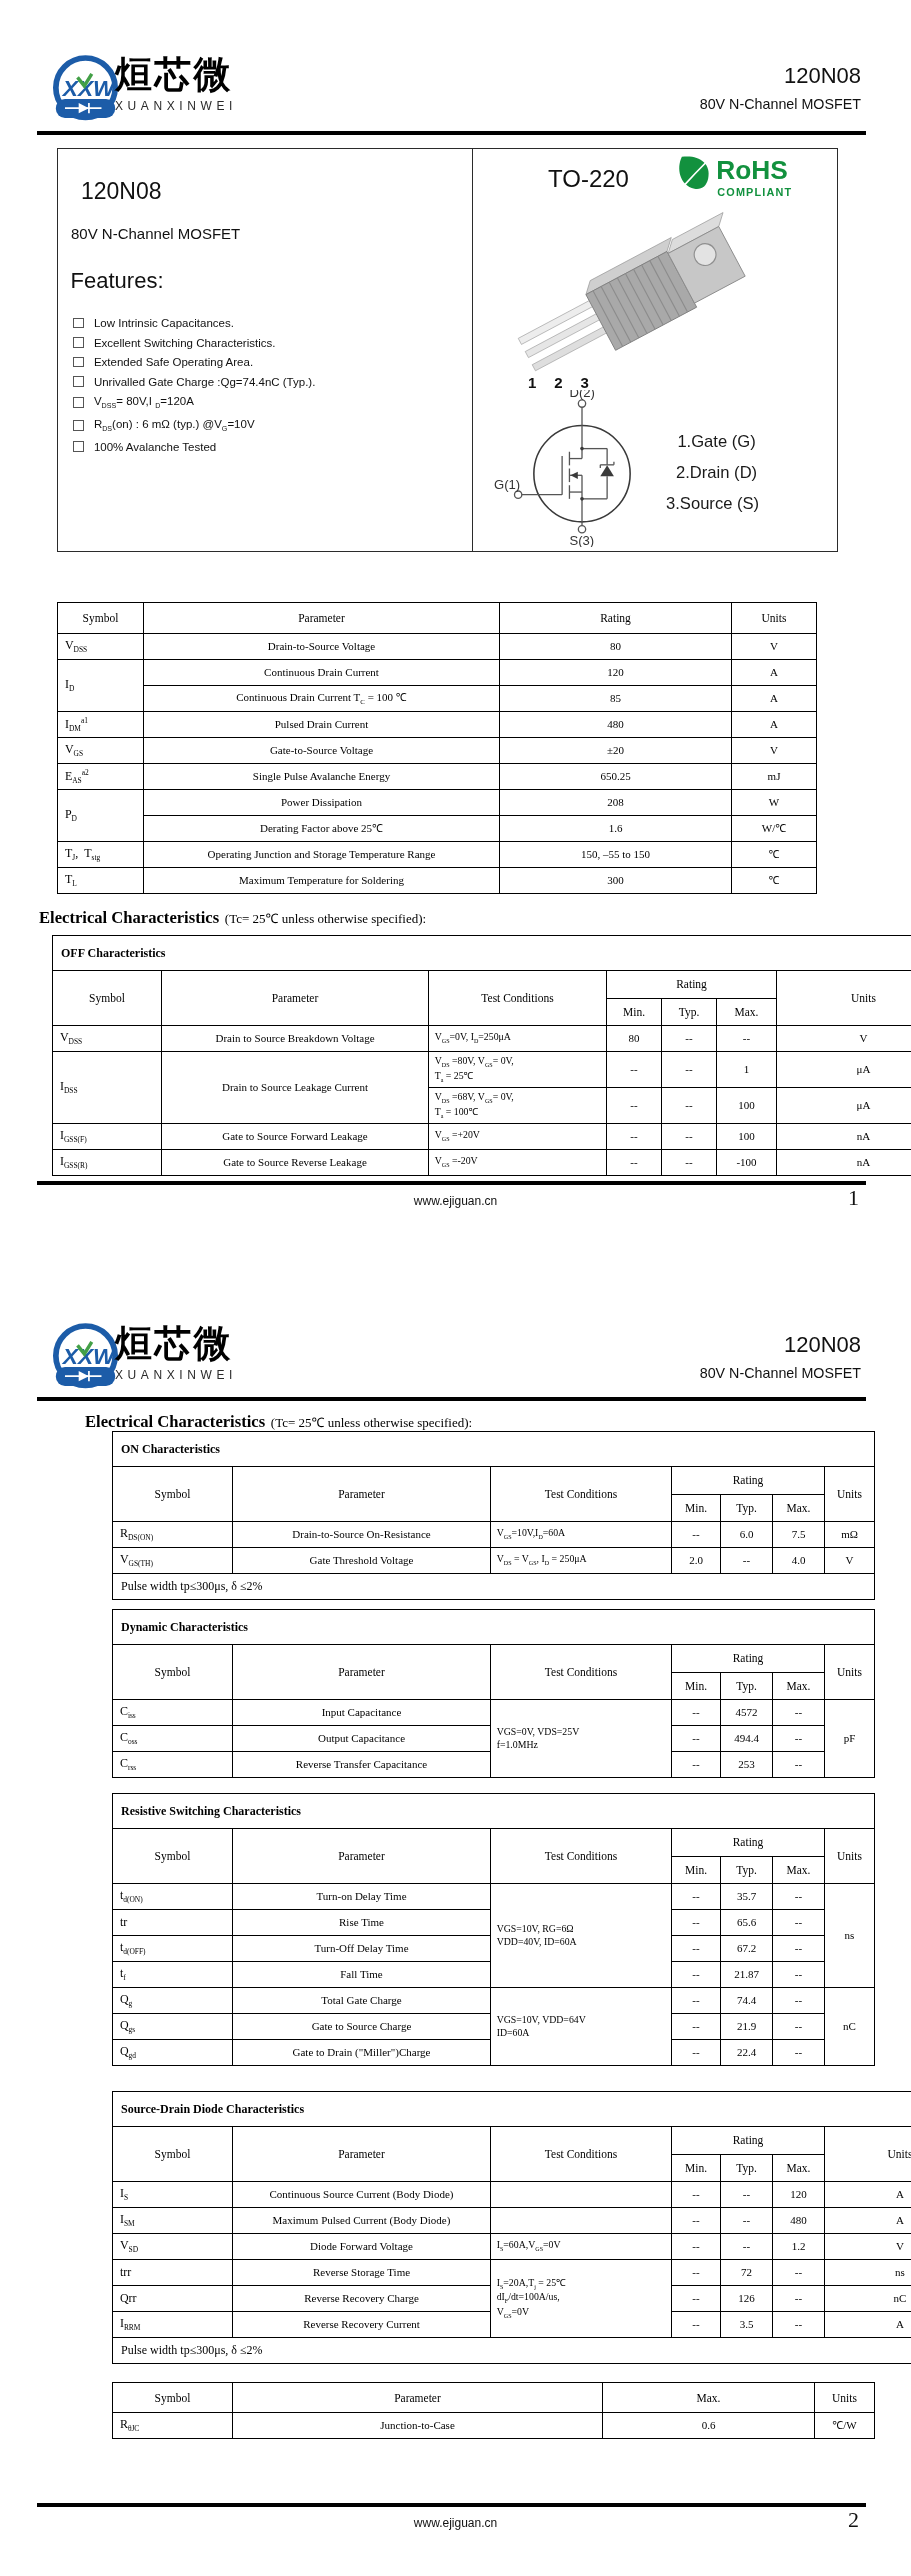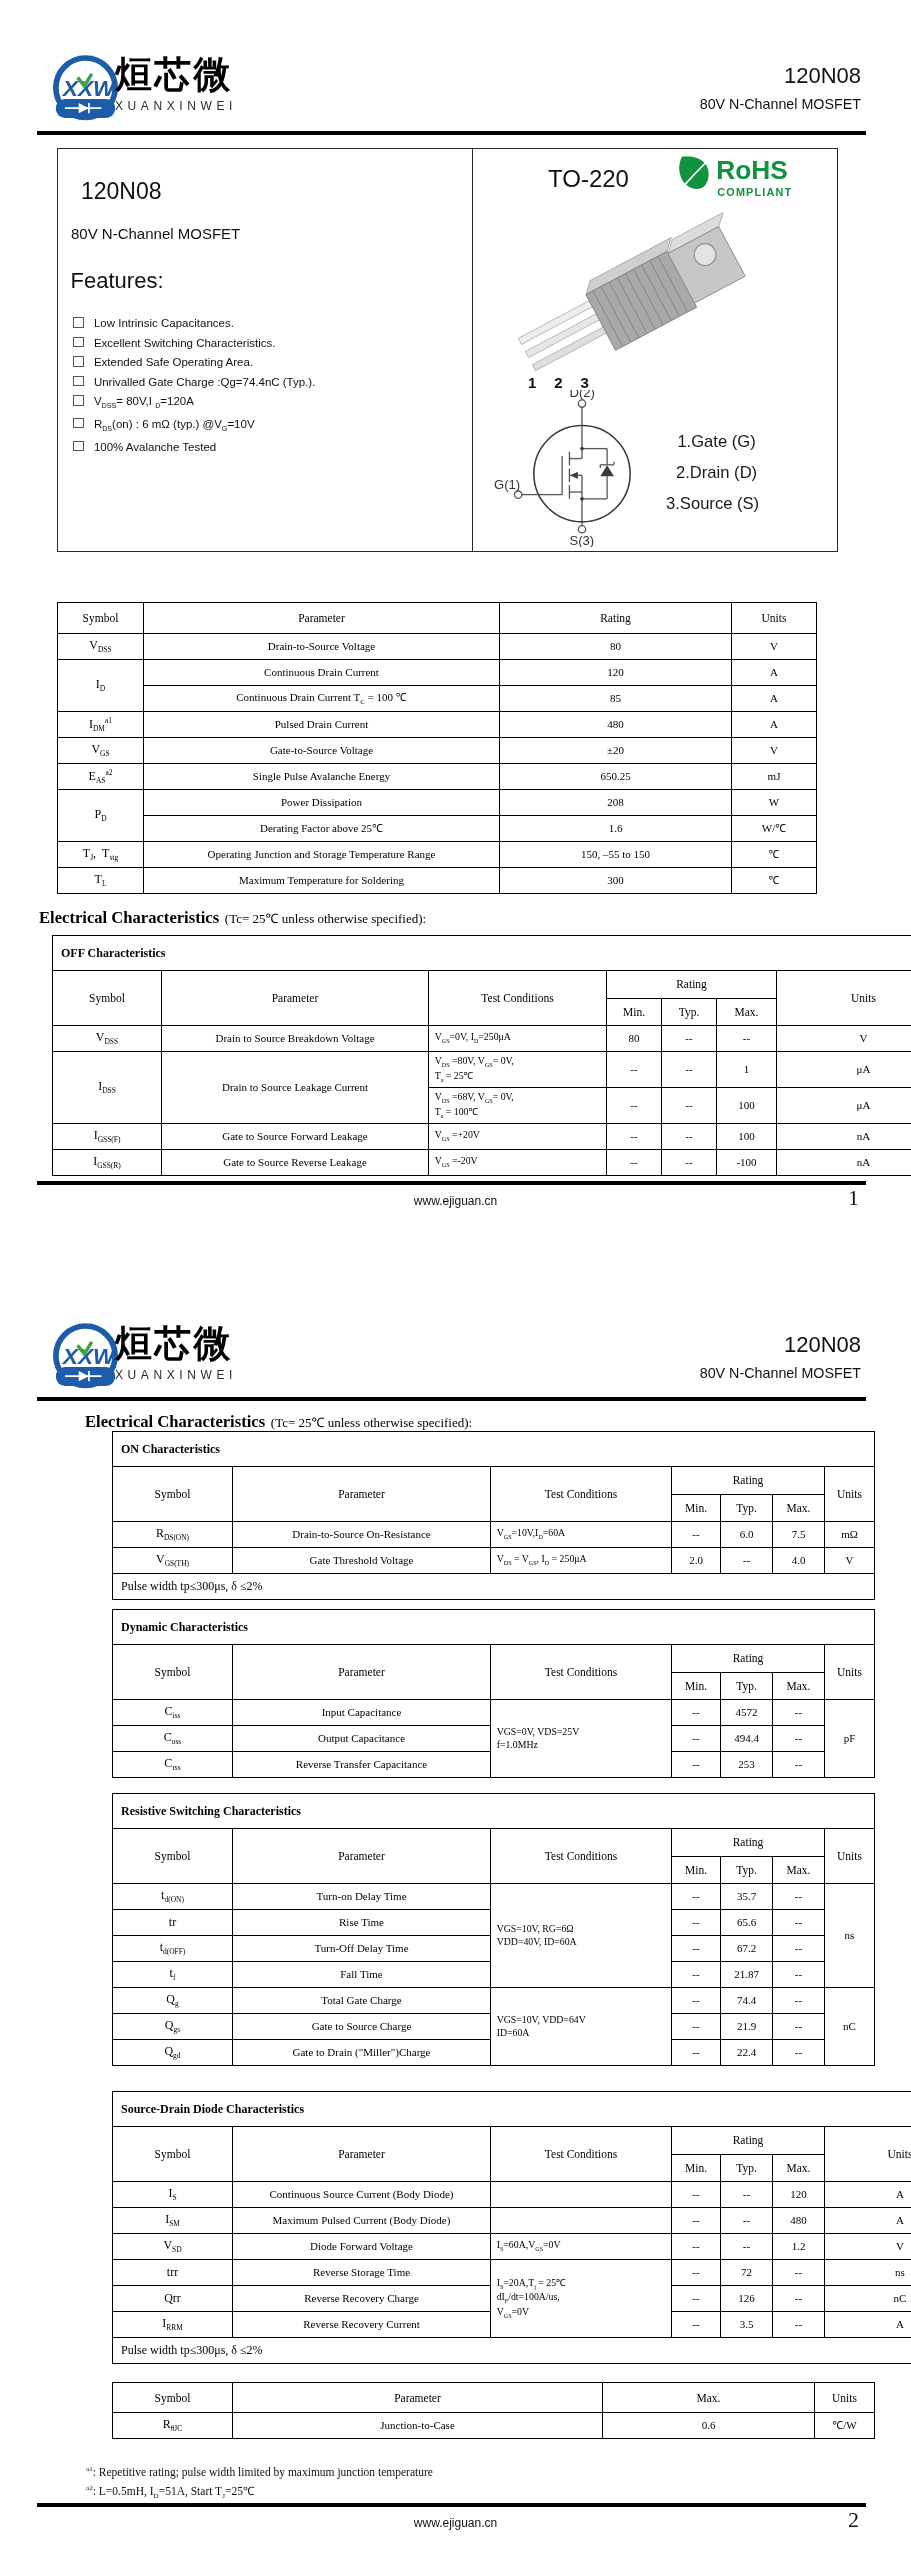--- a/index.html
+++ b/index.html
@@ -13,39 +13,39 @@
   .brand-en{font-family:"Liberation Sans",sans-serif;font-size:12px;letter-spacing:4.6px;color:#2a2a2a;margin-top:4.6px;}
   .partblk{position:absolute;right:50px;text-align:right;}
   .part-no{font-family:"Liberation Sans",sans-serif;font-size:22px;color:#111;}
   .part-sub{font-family:"Liberation Sans",sans-serif;font-size:14.3px;color:#111;margin-top:6.9px;}
   
   .intro-box{position:absolute;left:57px;top:148px;width:779px;height:402px;border:1.1px solid #2b2b2b;}
   .vdiv{position:absolute;left:414px;top:0;width:1.1px;height:100%;background:#2b2b2b;}
   .i-title{font-family:"Liberation Sans",sans-serif;font-size:23px;color:#111;}
   .i-sub{font-family:"Liberation Sans",sans-serif;font-size:15px;color:#111;}
   .f-title{font-family:"Liberation Sans",sans-serif;font-size:22px;color:#111;}
-  .feat{display:flex;align-items:flex-start;font-family:"Liberation Sans",sans-serif;font-size:11.5px;color:#111;margin-bottom:7.5px;}
+  .feat{display:flex;align-items:center;font-family:"Liberation Sans",sans-serif;font-size:11.5px;color:#111;margin-bottom:7.5px;}
   .cb{width:8.6px;height:8.6px;border:1.1px solid #555;margin-right:10.3px;flex:none;}
   .pkg-pane{position:absolute;left:415px;top:0;width:364px;height:402px;}
   .pkg-name{font-family:"Liberation Sans",sans-serif;font-size:24px;color:#111;}
   .pins{font-family:"Liberation Sans",sans-serif;font-weight:bold;font-size:15px;letter-spacing:6.9px;color:#111;}
   .pin-desc{font-family:"Liberation Sans",sans-serif;font-size:16.6px;line-height:31px;color:#1a1a1a;}
   
   .sect{white-space:nowrap;}
   .h-bold{font-weight:bold;font-size:16.6px;}
   .h-cond{font-size:13px;margin-left:5.7px;}
   
   table.sheet{position:absolute;border-collapse:collapse;table-layout:fixed;background:#fff;border:1.4px solid #000;}
   .sheet th,.sheet td{border:0.9px solid #000;overflow:hidden;vertical-align:middle;}
   .sheet th{font-weight:normal;font-size:11.5px;text-align:center;padding:5.2px 2.3px;}
   .sheet thead tr{height:27.5px;}
   .sheet tbody tr{height:26px;}
   .sheet .ttl{font-weight:bold;font-size:12px;text-align:left;padding:4.6px 8px;height:25px;}
   .sheet td{font-size:11px;line-height:1.25;}
-  .sheet td.s{font-size:12px;text-align:center;padding:3.4px 6.9px;}
+  .sheet td.s{font-size:12px;text-align:left;padding:3.4px 6.9px;}
   .sheet td.p{text-align:center;padding:3.4px 8px;}
   .sheet td.cc{text-align:left;padding:2.9px 5.7px;font-size:9.8px;}
   .sheet td.n{text-align:center;padding:3.4px 2.3px;}
   .sheet td.note{text-align:left;font-size:12px;padding:4.6px 8px;}
   sub{font-size:0.62em;}
   sup{font-size:0.62em;}
   
   .site{position:absolute;left:0;width:100%;text-align:center;font-family:"Liberation Sans",sans-serif;font-size:12px;color:#111;}
   .pageno{position:absolute;right:52px;font-size:22px;color:#111;}
   .fn{font-size:11.5px;color:#111;margin-bottom:5.2px;}
@@ -663,22 +663,18 @@
     <tbody>
         <tr>
           <td class="s">R<sub>θJC</sub></td>
           <td class="p">Junction-to-Case</td>
           <td class="n">0.6</td>
           <td class="n">℃/W</td>
         </tr>
       </tbody>
   </table>
 
-  <div class="abs" style="left:86px;top:1177px">
-    <div class="fn"><sup>a1</sup>:  Repetitive rating; pulse width limited by maximum junction temperature</div>
-    <div class="fn"><sup>a2</sup>:  L=0.5mH, I<sub>D</sub>=51A, Start T<sub>J</sub>=25℃</div>
-  </div>
 
   <div class="rule" style="top:1215px"></div>
   <div class="site" style="top:1228px">www.ejiguan.cn</div>
   <div class="pageno" style="top:1219px">2</div>
 </div>
 
 
 </body></html>

